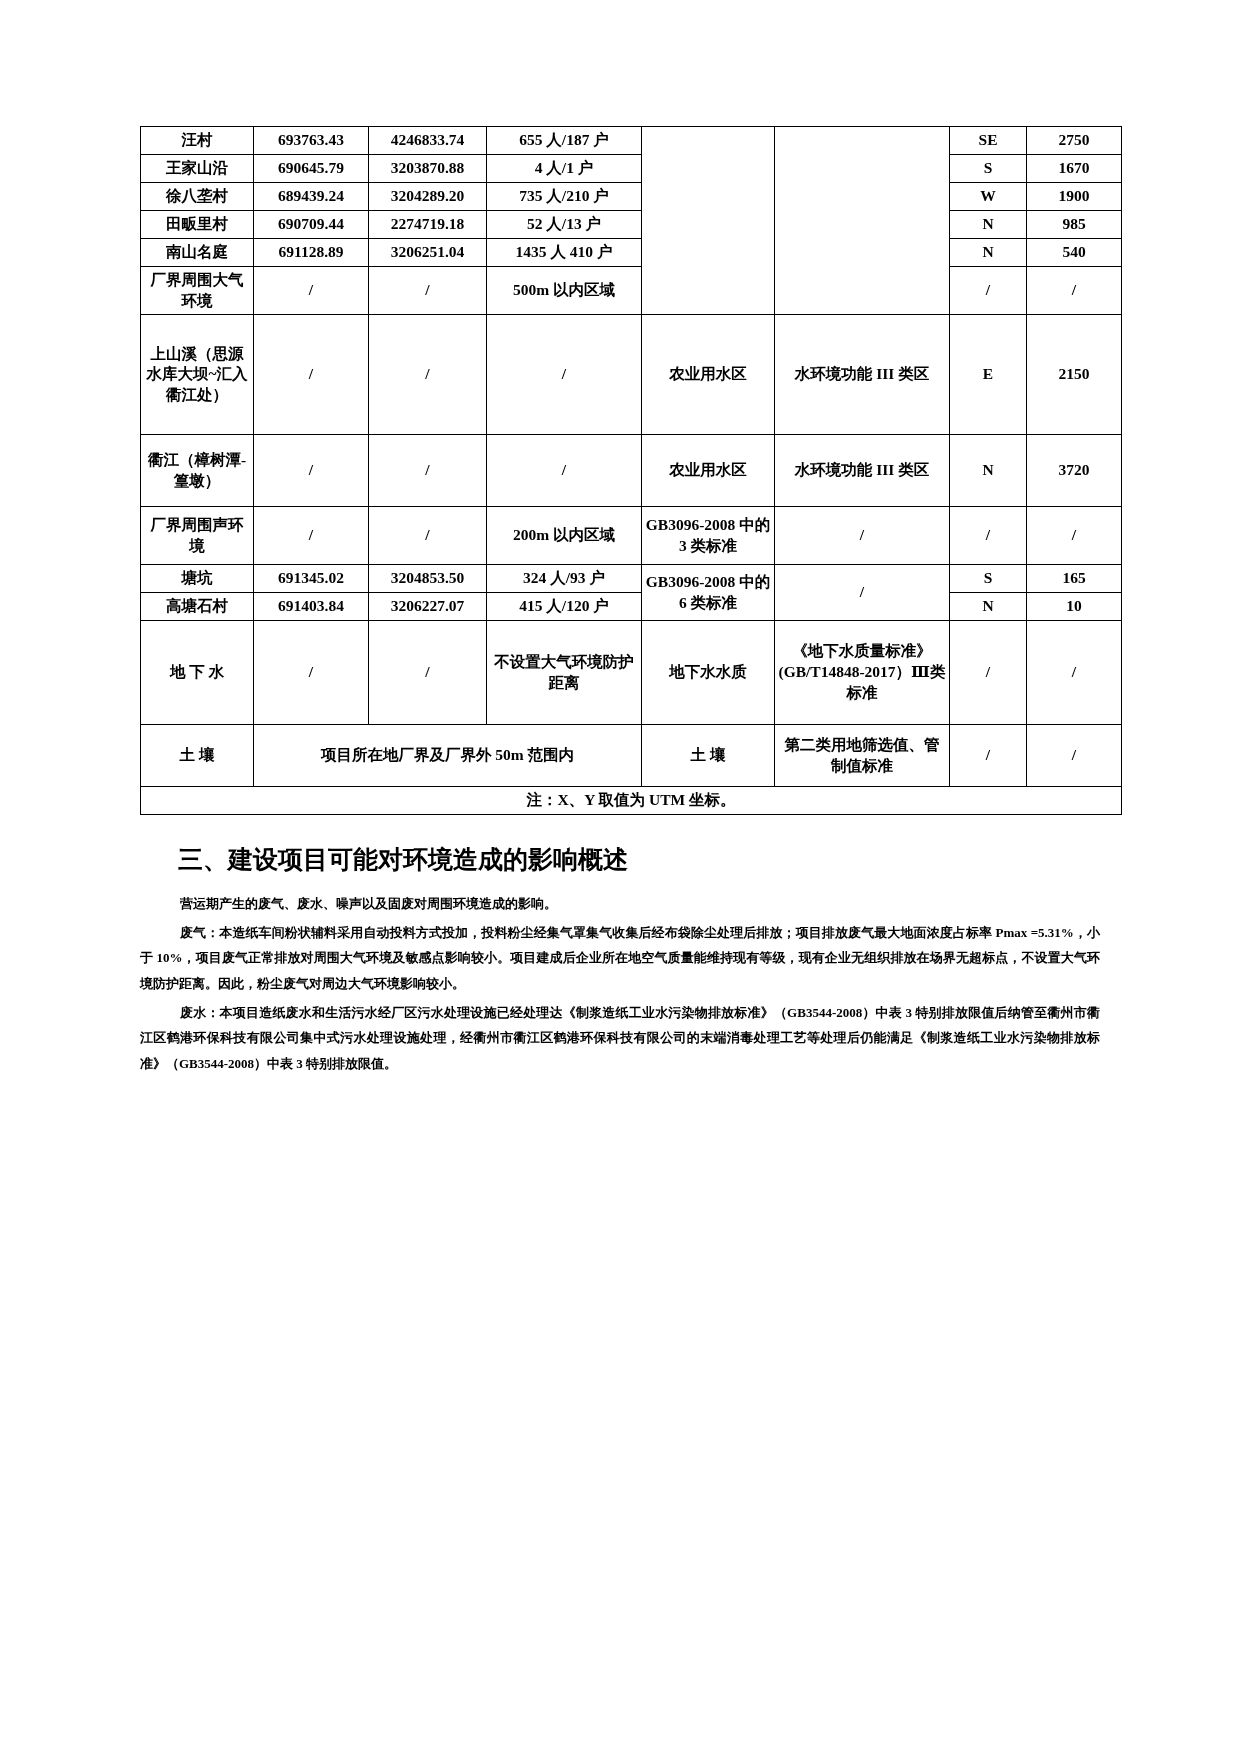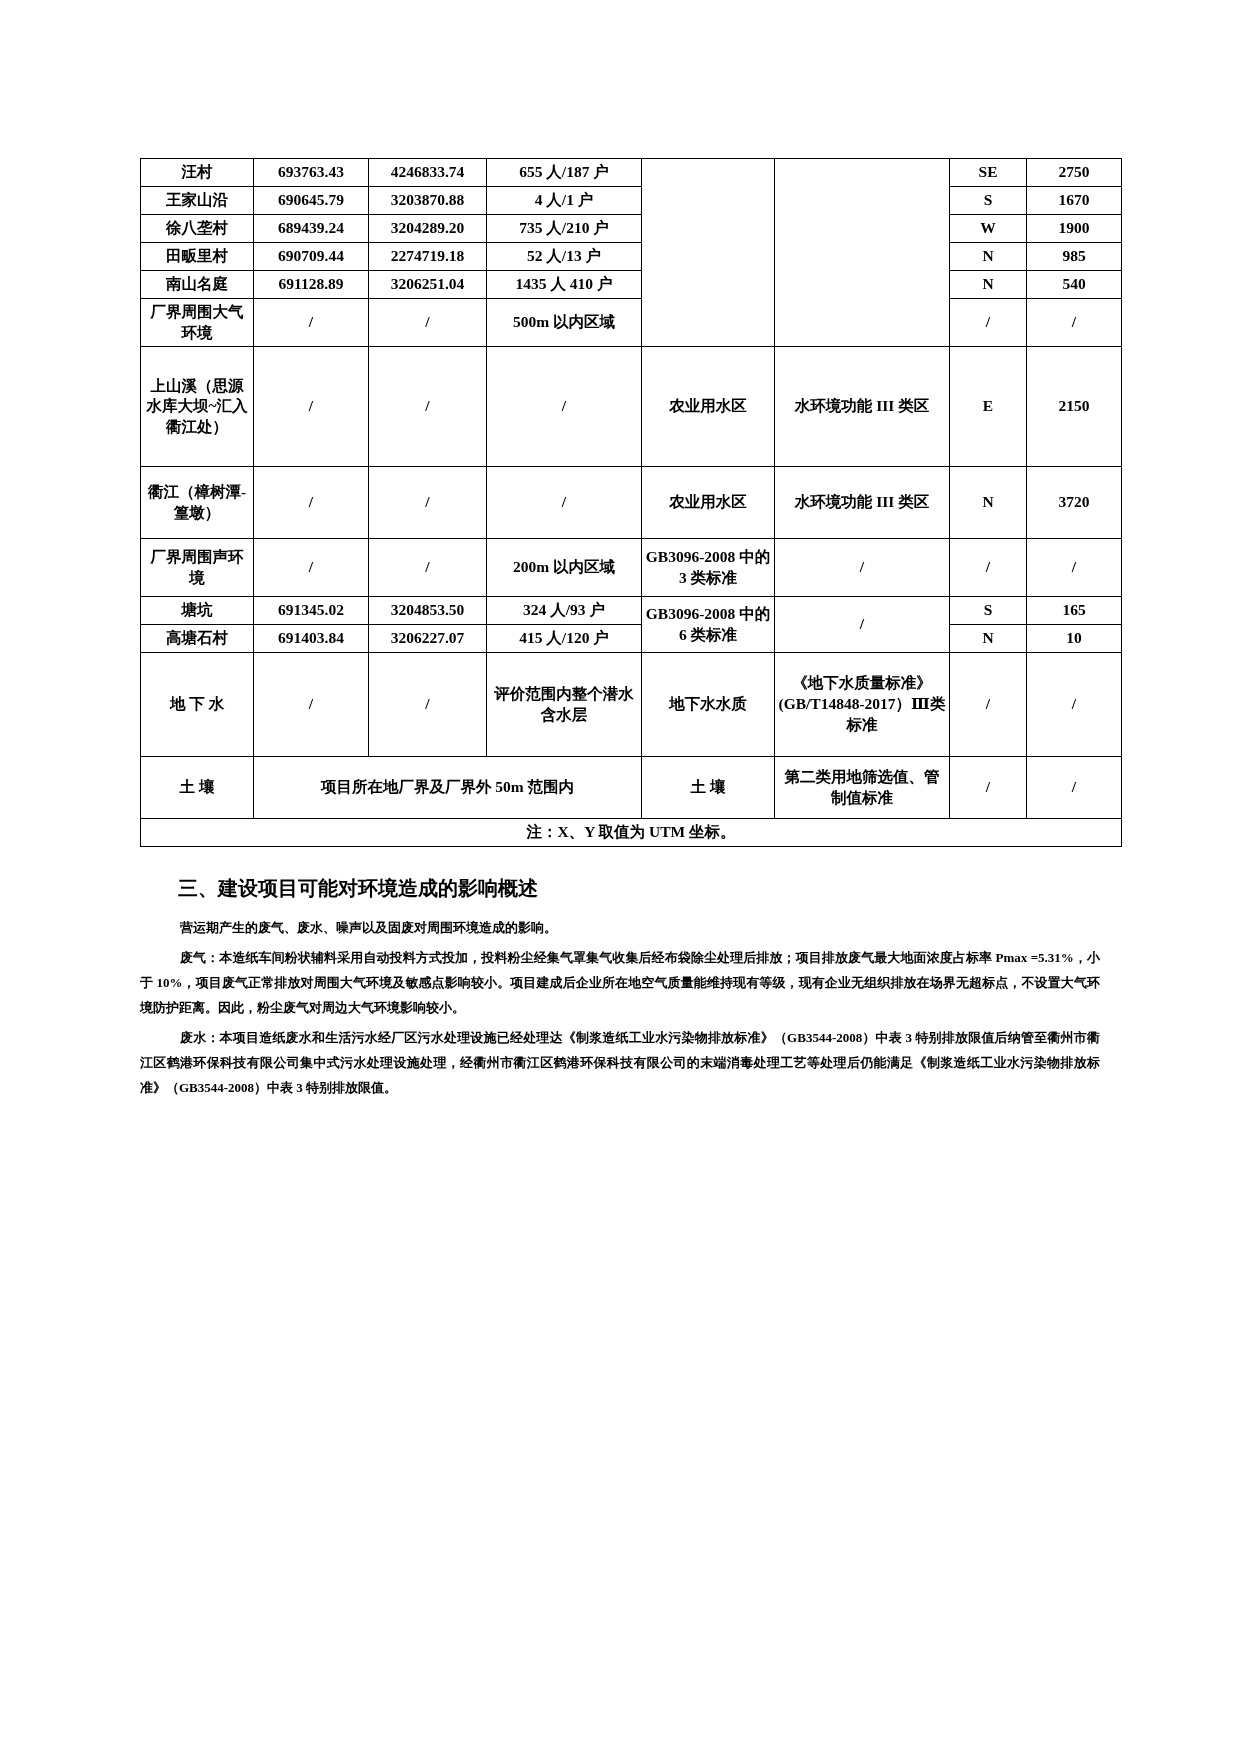--- a/index.html
+++ b/index.html
@@ -29,21 +29,20 @@
     top: 126px;
     width: 960px;
   }
 
   
   table.sens {
     border-collapse: collapse;
     width: 960px;
     table-layout: fixed;
     font-family: "Liberation Serif", "DejaVu Serif", serif;
-    margin-top: 32px;
   }
   table.sens td {
     border: 1.5px solid #000;
     text-align: center;
     vertical-align: middle;
     font-size: 15.5px;
     font-weight: bold;
     padding: 3px 2px;
     line-height: 1.35;
     word-wrap: break-word;
@@ -63,21 +62,21 @@
   }
   .note-row td {
     text-align: left;
     padding: 6px 10px;
     font-size: 15.5px;
     font-weight: bold;
   }
 
   
   h3.section {
-    font-size: 20px;
+    font-size: 25px;
     font-weight: bold;
     margin: 26px 0 12px 0;
     padding-left: 38px;
     line-height: 1.5;
     font-family: "Liberation Serif", "DejaVu Serif", serif;
   }
   p.para {
     font-size: 13px;
     font-weight: bold;
     line-height: 1.95;
@@ -203,21 +202,21 @@
           <td class="ycol">3206227.07</td>
           <td class="range">415 人/120 户</td>
           <td class="dir">N</td>
           <td class="dist">10</td>
         </tr>
 
         <tr style="height:104px">
           <td class="name">地 下 水</td>
           <td class="xcol">/</td>
           <td class="ycol">/</td>
-          <td class="range tall-cn">评价范围内整个潜水含水层</td>
+          <td class="range tall-cn">不设置大气环境防护距离</td>
           <td class="func">地下水水质</td>
           <td class="std">《地下水质量标准》(GB/T14848-2017）Ⅲ类标准</td>
           <td class="dir">/</td>
           <td class="dist">/</td>
         </tr>
 
         <tr style="height:62px">
           <td class="name">土 壤</td>
           <td colspan="3">项目所在地厂界及厂界外 50m 范围内</td>
           <td class="func">土 壤</td>

